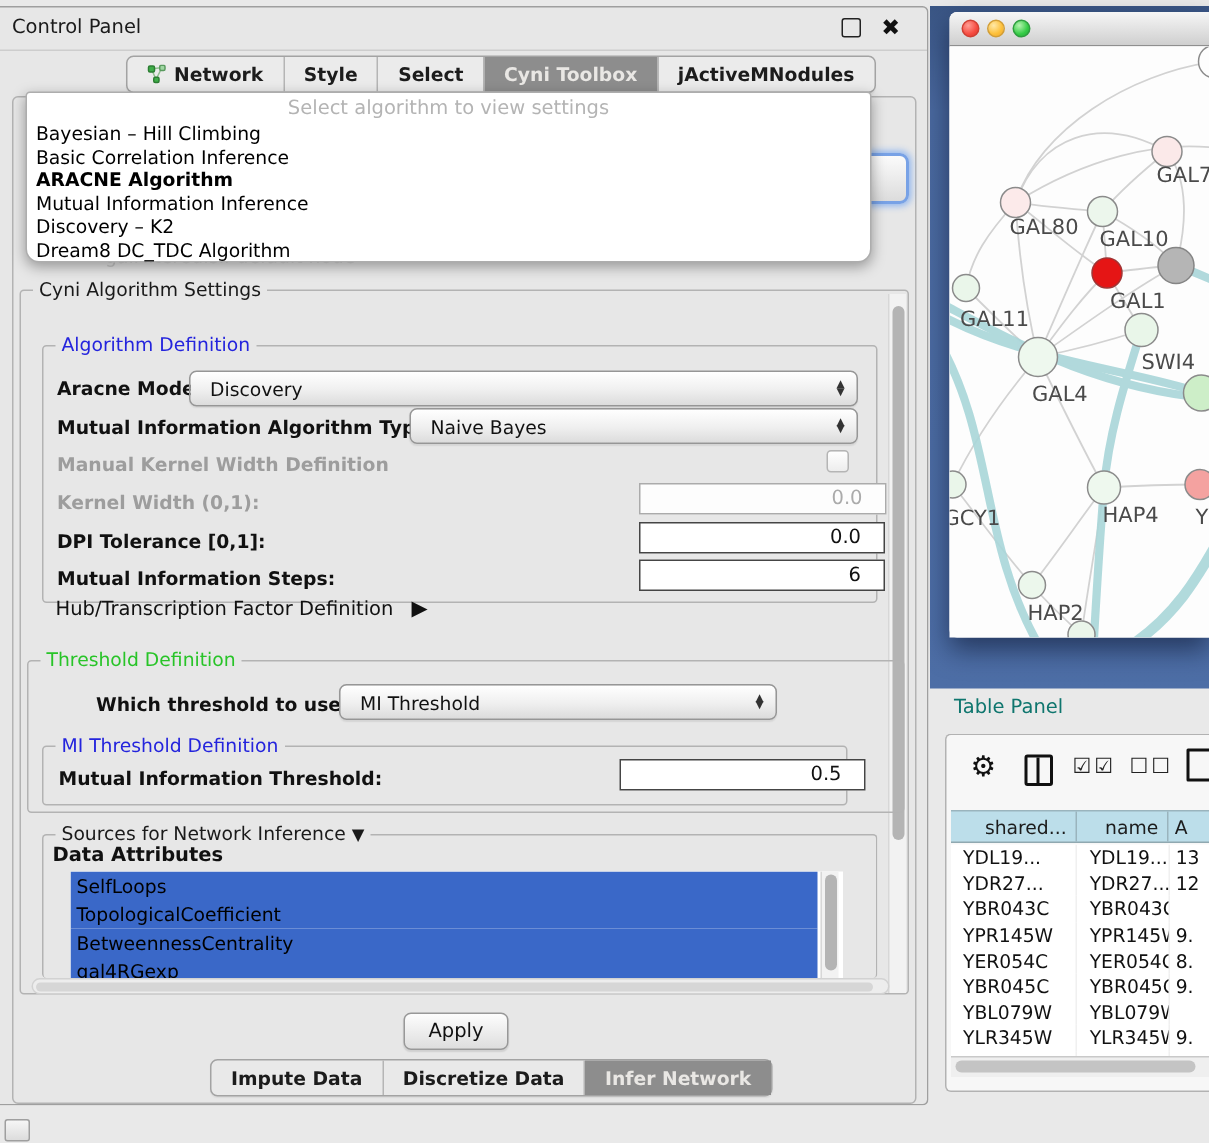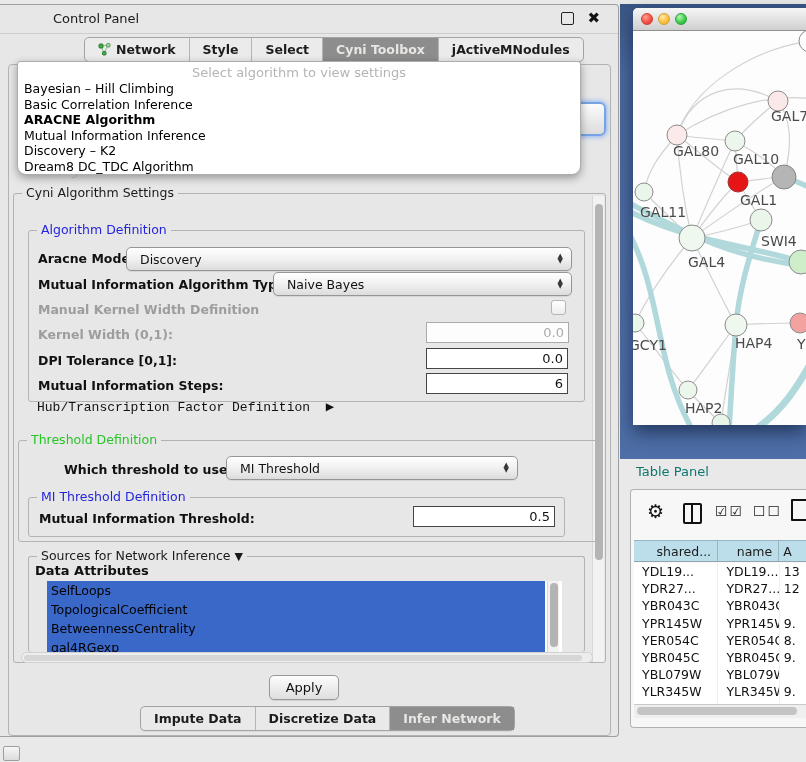--- a/index.html
+++ b/index.html
@@ -33,21 +33,21 @@
   .th{box-sizing:border-box;border-right:1px solid #9ab4bd;font-size:12.5px;color:#1c1c1c;text-align:right;padding:3px 6px 0 0;overflow:hidden;white-space:nowrap;}
   .tbody{position:absolute;left:3px;top:73px;width:173px;height:143px;overflow:hidden;background:#fff;}
   .trow{display:flex;height:17.2px;line-height:17.2px;}
   .td{box-sizing:border-box;font-size:12.5px;color:#111;padding-left:8px;overflow:hidden;white-space:nowrap;border-right:1px solid #f0f0f0;}
   .hscroll{position:absolute;left:3px;top:214px;width:173px;height:13px;background:#efefef;border-top:1px solid #c9c9c9;}
   .hscroll .thumb{position:absolute;left:3px;top:2px;width:160px;height:8px;background:#c4c4c4;border-radius:4px;}
 
   
   .cpanel{position:absolute;left:0px;top:4px;width:619px;height:733px;background:#e7e7e7;
     border:1px solid #9f9f9f;border-left:none;border-radius:0 4px 4px 0;box-sizing:border-box;}
-  .cp-title{position:absolute;left:8px;top:6px;font-size:13px;color:#1a1a1a;margin-left:45px;}
+  .cp-title{position:absolute;left:8px;top:6px;font-size:13px;color:#1a1a1a;}
   .cp-float{position:absolute;right:44px;top:7px;width:11px;height:11px;border:1.5px solid #222;border-radius:2px;}
   .cp-close{position:absolute;right:18px;top:4px;font-size:15px;font-weight:bold;color:#111;}
   .cp-sep{position:absolute;left:0;top:28px;width:100%;height:1px;background:#cdcdcd;}
 
   .tabbar{position:absolute;display:flex;border:1px solid #a3a3a3;border-radius:5px;background:#ebebeb;height:23px;box-shadow:0 1px 1px rgba(0,0,0,.06);}
   .tabseg{display:flex;align-items:center;justify-content:center;gap:5px;font-weight:bold;font-size:12.5px;color:#1c1c1c;border-right:1px solid #b5b5b5;padding:0 13px;white-space:nowrap;}
   .tabseg:last-child{border-right:none;}
   .tabseg.sel{background:#8d8d8d;color:#e9e7e4;}
 
   .outerpanel{position:absolute;left:8px;top:59px;width:603px;height:672px;border:1px solid #b3b3b3;border-radius:4px;background:#e7e7e7;box-sizing:border-box;}
@@ -56,30 +56,30 @@
   .focus-frag{position:absolute;left:575px;top:97px;width:27px;height:30px;border-radius:6px;z-index:30;
     background:linear-gradient(#fbfbfb,#dcdcdc);border:2px solid #78a2e6;box-shadow:0 0 5px 1px #8cb4f0;}
 
   .group{position:absolute;border:1px solid #b3b3b3;border-radius:3px;box-sizing:border-box;}
   .legend{position:absolute;top:-9px;left:8px;background:#e7e7e7;padding:0 4px;font-size:12.5px;color:#1a1a1a;white-space:nowrap;}
   .legend.blue{color:#2424dd;}
   .legend.green{color:#28c428;}
 
   .lbl{position:absolute;font-weight:bold;font-size:12.5px;color:#111;white-space:nowrap;}
   .lbl-dis{position:absolute;font-weight:bold;font-size:12.5px;color:#9d9d9d;white-space:nowrap;}
-  .plain{position:absolute;font-size:13px;color:#111;white-space:nowrap;font-family:Liberation Mono, monospace;}
+  .plain{position:absolute;font-size:13px;color:#111;white-space:nowrap;}
 
   .combo{position:absolute;height:24px;box-sizing:border-box;border:1px solid #969696;border-radius:5px;
     background:linear-gradient(#ffffff,#efefef 55%,#dcdcdc);display:flex;align-items:center;
     font-size:12.5px;color:#111;padding:0 24px 0 13px;box-shadow:0 1px 1px rgba(0,0,0,.08);}
   .arrows{position:absolute;right:8px;top:50%;transform:translateY(-50%);display:flex;flex-direction:column;align-items:center;color:#333;}
   .arrows span{font-size:7px;line-height:5px;}
 
   .tfield{position:absolute;height:19px;border:1.5px solid #454545;background:#fff;font-size:13px;color:#111;
-    text-align:right;padding:0 4px;font-family:inherit;}
+    text-align:right;padding:0 15px;font-family:inherit;}
   .tfield.dis{border:1px solid #ababab;color:#ababab;background:#fdfdfd;}
   .checkbox{position:absolute;width:15px;height:15px;border:1px solid #b5b5b5;border-radius:3px;background:linear-gradient(#ffffff,#ededed);box-sizing:border-box;}
 
   .listbox{position:absolute;background:#fff;overflow:hidden;}
   .listitem{height:19px;line-height:19px;width:498px;background:#3a68c8;color:#000000;font-size:12.5px;padding-left:4px;box-sizing:border-box;}
   .vscroll{position:absolute;width:11px;background:#f2f2f2;border-left:1px solid #d7d7d7;}
   .vthumb{position:absolute;left:1.5px;width:8px;background:#b4b4b4;border-radius:4px;}
 
   .settings-hscroll{position:absolute;left:7px;top:458px;width:572px;height:11px;background:#ededed;border:1px solid #d2d2d2;border-radius:6px;box-sizing:border-box;}
   .settings-hscroll .thumb{position:absolute;left:2px;top:1.5px;width:558px;height:6px;background:#d6d6d6;border-radius:3px;}

